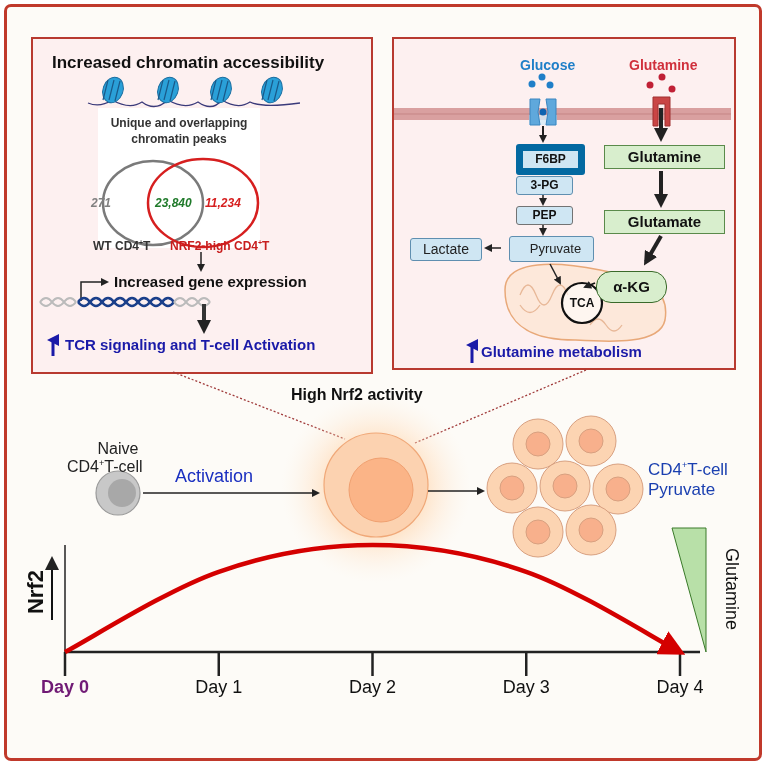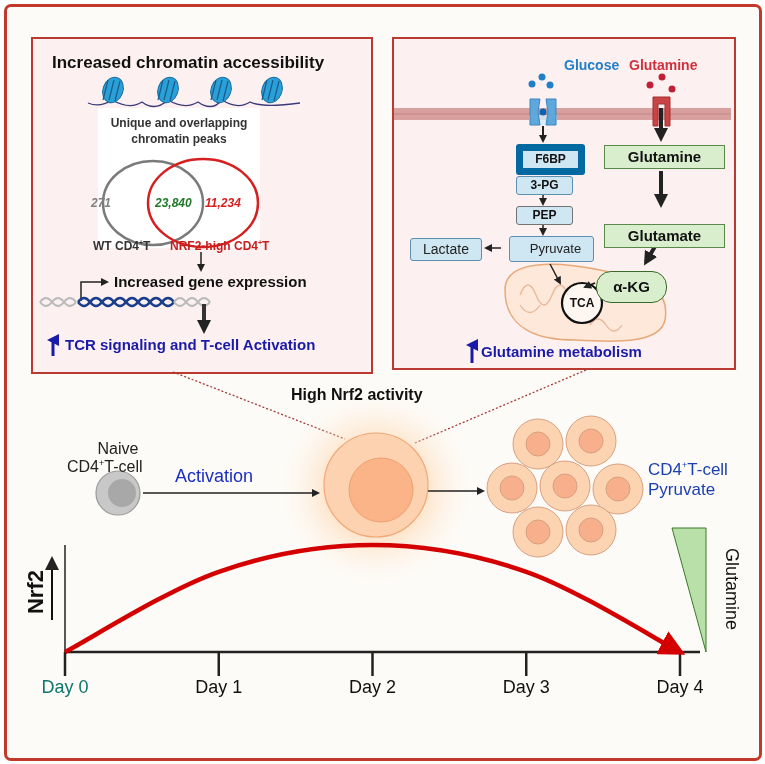--- a/index.html
+++ b/index.html
@@ -142,31 +142,31 @@
       <path d="M505,290 C505,258 560,262 600,270 C650,280 670,290 665,320 C660,345 610,342 575,340 C540,340 505,330 505,290 Z" fill="#fde8da" stroke="#e8a878" stroke-width="1.5"></path>
       <path d="M520,295 q8,-20 16,0 q8,20 16,0 q8,-20 16,0 M520,305 q10,15 20,0 M600,290 q8,-15 16,0 q8,15 16,0 q6,-12 14,0 M590,325 q8,-12 16,0 q8,12 16,0" fill="none" stroke="#e8b898" stroke-width="1.3"></path>
     </g>
     <line x1="550" y1="264" x2="560" y2="283" stroke="#222" stroke-width="1.5" marker-end="url(#ah)"></line>
     <circle cx="582" cy="303" r="20" fill="#ffffff" fill-opacity="0.6" stroke="#111" stroke-width="2.2"></circle>
     <path d="M595,283 L585,287" stroke="#111" stroke-width="1.8" marker-end="url(#ah)"></path>
 
     <line x1="472" y1="363" x2="472" y2="345" stroke="#1a1aa8" stroke-width="3" marker-end="url(#ahBlue)"></line>
   </svg>
 
-  <div class="txt bold" style="left:520px;top:57px;font-size:14px;color:#1f7fc8;margin-left:44px;">Glucose</div>
+  <div class="txt bold" style="left:520px;top:57px;font-size:14px;color:#1f7fc8;">Glucose</div>
   <div class="txt bold" style="left:629px;top:57px;font-size:14px;color:#d0303c;">Glutamine</div>
 
   <div class="txt bold" style="left:516px;top:144px;width:55px;height:17px;line-height:17px;text-align:center;font-size:12px;background:#cfe6f3;border:7px solid #0369a1;border-radius:3px;color:#111;">F6BP</div>
   <div class="txt bold" style="left:516px;top:176px;width:55px;height:17px;line-height:17px;text-align:center;font-size:12px;background:#cfe6f3;border:1px solid #5f8fb0;border-radius:3px;color:#111;">3-PG</div>
   <div class="txt bold" style="left:516px;top:206px;width:55px;height:17px;line-height:17px;text-align:center;font-size:12px;background:#cfe6f3;border:1px solid #737373;border-radius:3px;color:#111;">PEP</div>
   <div class="txt" style="left:509px;top:236px;width:75px;height:24px;line-height:24px;text-align:center;font-size:13px;background:#cfe6f3;border:1px solid #5f8fb0;border-radius:3px;color:#222;padding-left:8px;">Pyruvate</div>
   <div class="txt" style="left:410px;top:238px;width:70px;height:21px;line-height:21px;text-align:center;font-size:14px;background:#cfe6f3;border:1px solid #5f8fb0;border-radius:3px;color:#222;">Lactate</div>
 
   <div class="txt bold" style="left:604px;top:145px;width:119px;height:22px;line-height:22px;text-align:center;font-size:15px;background:#d8eecd;border:1px solid #5a8a4a;color:#111;">Glutamine</div>
-  <div class="txt bold" style="left:604px;top:224px;width:119px;height:22px;line-height:22px;text-align:center;font-size:15px;background:#d8eecd;border:1px solid #5a8a4a;color:#111;">Glutamate</div>
+  <div class="txt bold" style="left:604px;top:210px;width:119px;height:22px;line-height:22px;text-align:center;font-size:15px;background:#d8eecd;border:1px solid #5a8a4a;color:#111;">Glutamate</div>
   <div class="txt bold" style="left:596px;top:271px;width:69px;height:30px;line-height:30px;text-align:center;font-size:15px;background:#d8eecd;border:1.5px solid #3a6a2a;border-radius:15px;color:#111;">α-KG</div>
   <div class="txt bold" style="left:563px;top:296px;width:38px;text-align:center;font-size:12px;color:#111;">TCA</div>
 
   <div class="txt bold" style="left:481px;top:343px;font-size:15px;color:#1a1aa8;">Glutamine metabolism</div>
 
   <svg style="position:absolute;left:0;top:0;" width="765" height="764">
 
     <line x1="173" y1="372" x2="345" y2="439" stroke="#a03a3a" stroke-width="1.3" stroke-dasharray="2,2"></line>
     <line x1="586" y1="370" x2="415" y2="443" stroke="#a03a3a" stroke-width="1.3" stroke-dasharray="2,2"></line>
 
@@ -243,20 +243,20 @@
   <div class="txt" style="left:67px;top:458px;font-size:16px;color:#222;"><span>CD4</span><sup style="font-size:9px;">+</sup><span>T-cell</span></div>
   <div class="txt" style="left:175px;top:466px;font-size:18px;color:#1a2fc0;">Activation</div>
 
   <div class="txt" style="left:648px;top:460px;font-size:17px;color:#1a3fb0;"><span>CD4</span><sup style="font-size:9px;">+</sup><span>T-cell</span></div>
   <div class="txt" style="left:648px;top:480px;font-size:17px;color:#1a3fb0;">Pyruvate</div>
 
   <div class="txt bold" style="left:10px;top:580px;width:50px;font-size:22px;color:#111;transform:rotate(-90deg);transform-origin:25px 12px;text-align:center;">Nrf2</div>
   <div class="txt" style="left:676px;top:578px;width:110px;font-size:18px;color:#111;transform:rotate(90deg);transform-origin:55px 11px;text-align:center;">Glutamine</div>
 
   <div id="tick-labels">
-      <div class="txt" style="left: 25px; top: 677px; width: 80px; text-align: center; font-size: 18px; color: #0f766e;">Day 0</div>
+      <div class="txt" style="left: 25px; top: 677px; width: 80px; text-align: center; font-size: 18px; color: #701a75; font-weight: bold;">Day 0</div>
       <div class="txt" style="left: 178.75px; top: 677px; width: 80px; text-align: center; font-size: 18px; color: rgb(17, 17, 17);">Day 1</div>
       <div class="txt" style="left: 332.5px; top: 677px; width: 80px; text-align: center; font-size: 18px; color: rgb(17, 17, 17);">Day 2</div>
       <div class="txt" style="left: 486.25px; top: 677px; width: 80px; text-align: center; font-size: 18px; color: rgb(17, 17, 17);">Day 3</div>
       <div class="txt" style="left: 640px; top: 677px; width: 80px; text-align: center; font-size: 18px; color: rgb(17, 17, 17);">Day 4</div>
     </div>
 
 </div>
 
 </body></html>

